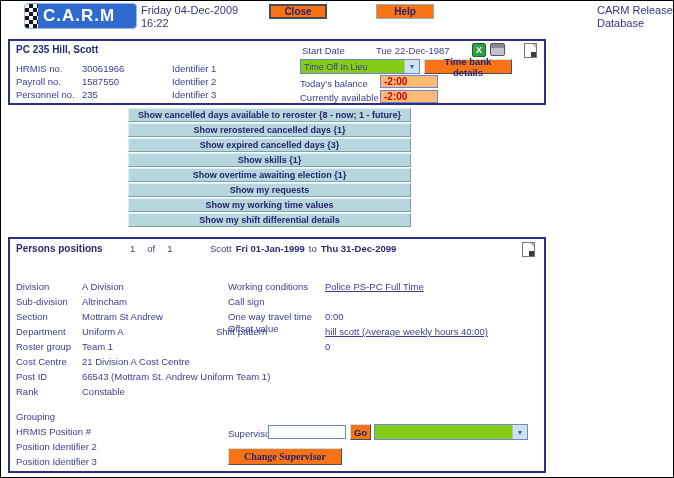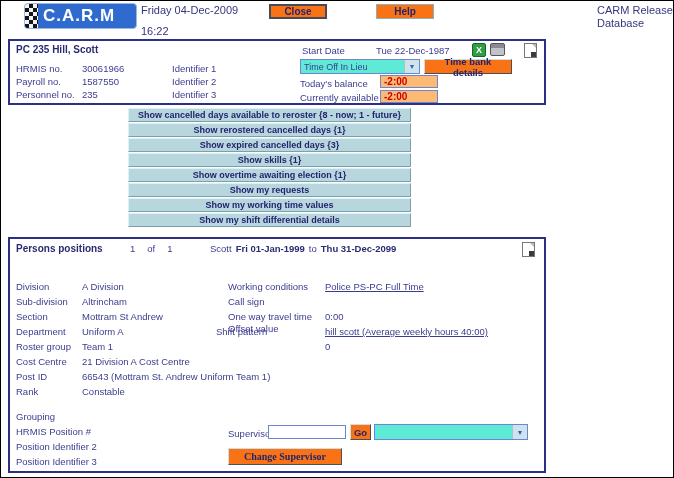--- a/index.html
+++ b/index.html
@@ -16,21 +16,21 @@
   .btn{background:#f97316;color:#23246e;font-weight:bold;font-family:inherit;box-sizing:border-box;
     display:flex;align-items:center;justify-content:center;cursor:pointer;}
   .btn-close{border:2px solid #4a4a55;font-size:10px;}
   .btn-help{border:1px solid #8fb0ba;font-size:10px;}
   .btn-3d{border:1px solid #c9e0e6;border-right-color:#4e4e58;border-bottom-color:#4e4e58;font-size:9.5px;}
   .stackbtn{display:block;width:283px;height:14px;margin:0 0 1px 0;padding:0;text-align:center;
     background:#b7d6de;color:#23246e;font-weight:bold;font-size:9px;line-height:12px;
     border:1px solid;border-color:#def0f4 #79a0ad #79a0ad #def0f4;box-sizing:border-box;
     font-family:inherit;cursor:pointer;}
   
-  .sel{background:#5eead4;border:1px solid #6b86d4;display:flex;align-items:center;
+  .sel{background:#84cc16;border:1px solid #6b86d4;display:flex;align-items:center;
     justify-content:space-between;font-size:9px;box-sizing:border-box;padding-left:3px;cursor:pointer;}
   .chev{background:#cfe3ea;color:#3a5fc8;font-size:7px;width:14px;align-self:stretch;
     display:flex;align-items:center;justify-content:center;border-left:1px solid #a9c4cf;}
   .balance{border:1px solid #6b86d4;background:#fdba74;color:#cc0000;font-weight:bold;font-size:10px;
     box-sizing:border-box;padding:0 0 0 3px;line-height:11px;}
   .input{border:1px solid #6b86d4;background:#fff;box-sizing:border-box;font-size:9px;
     font-family:inherit;padding:0 2px;color:#3c3c8f;}
   
   .logo{background:#2f6bce;border-radius:4px;display:flex;align-items:center;color:#fff;
     font-weight:bold;font-size:17px;letter-spacing:1px;padding-left:18px;box-sizing:border-box;
@@ -51,21 +51,21 @@
 </head>
 <body>
 
 <div class="screen">
 
   <div class="abs logo" style="left:3px;top:2px;width:113px;height:26px;">
     <span class="checker"></span>
     <span>C.A.R.M</span>
   </div>
   <div class="abs txt11" style="left:140px;top:3px;">Friday 04-Dec-2009</div>
-  <div class="abs txt11" style="left:140px;top:16px;margin-top:8px;">16:22</div>
+  <div class="abs txt11" style="left:140px;top:16px;">16:22</div>
   <button class="abs btn btn-close" style="left:268px;top:3px;width:58px;height:15px;">Close</button>
   <button class="abs btn btn-help" style="left:375px;top:3px;width:58px;height:15px;">Help</button>
   <div class="abs txt11" style="left:596px;top:3px;">CARM Release 3.</div>
   <div class="abs txt11" style="left:596px;top:16px;">Database</div>
 
   <div class="panel" style="left:7px;top:38px;width:538px;height:66px;">
     <div class="abs txt bold navy" style="left:6px;top:3px;font-size:10px;">PC 235 Hill, Scott</div>
 
     <div class="abs txt" style="left:6px;top:22px;">HRMIS no.</div>
     <div class="abs txt" style="left:72px;top:22px;">30061966</div>

